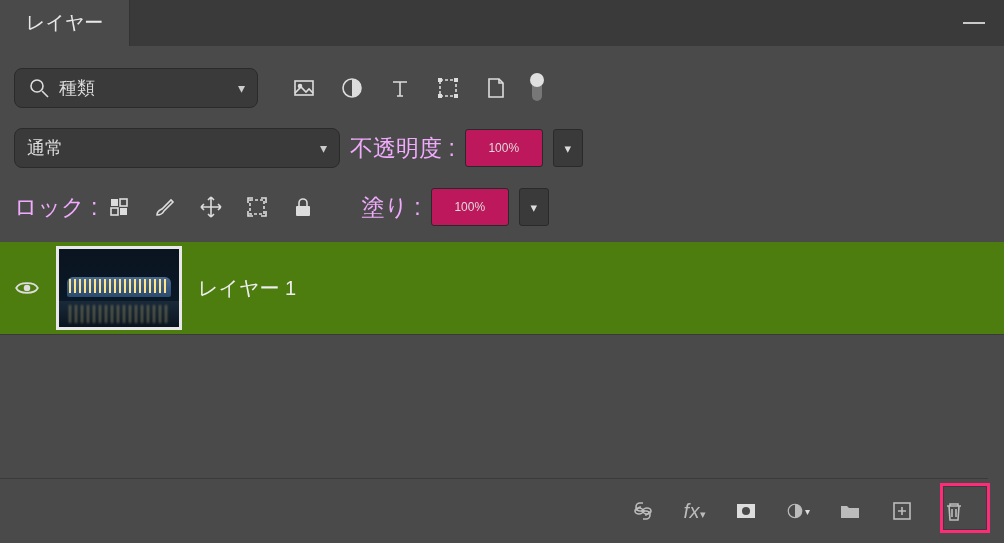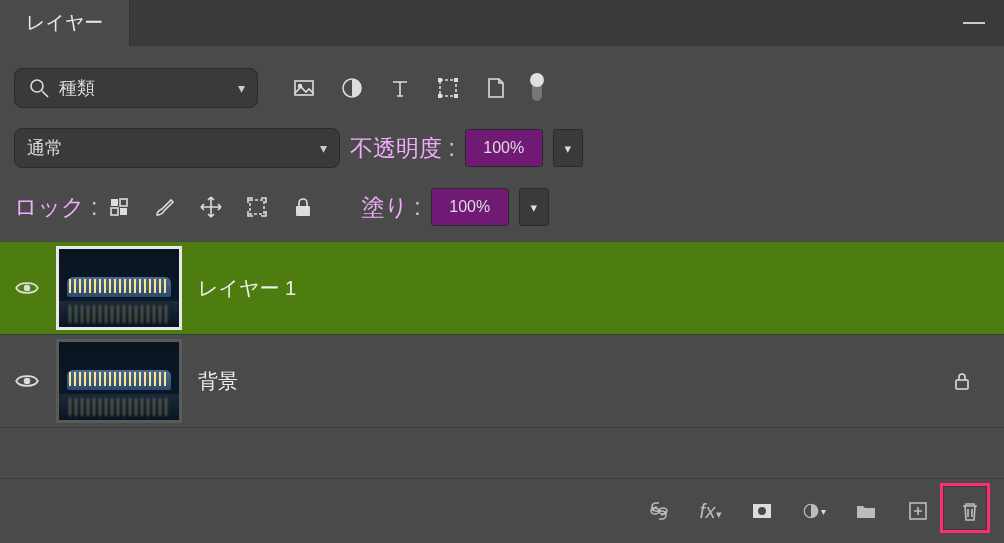--- a/index.html
+++ b/index.html
@@ -19,38 +19,38 @@
   .select.search{width:218px}
   .chev{margin-left:auto;font-size:14px;color:#ccc}
   .sel-bm{width:300px;justify-content:center}
   .icon{width:24px;height:24px;display:flex;align-items:center;justify-content:center;color:#ddd}
   .icon svg{stroke:#ddd;fill:none;stroke-width:1.6}
   .filter-icons{display:flex;gap:24px;margin-left:24px;align-items:center}
   .toggle{width:10px;height:26px;border-radius:5px;background:#777;position:relative}
   .toggle::after{content:"";position:absolute;top:-2px;left:-2px;width:14px;height:14px;border-radius:50%;background:#e0e0e0}
   
   .lbl{font-size:23px;color:#f0abfc}
-  .pct-box{height:36px;width:76px;background:#701a75;border:1px solid #2a2a2a;border-radius:3px;display:flex;align-items:center;justify-content:center;font-size:16px}
+  .pct-box{height:36px;width:76px;background:#be185d;border:1px solid #2a2a2a;border-radius:3px;display:flex;align-items:center;justify-content:center;font-size:12px}
   .pct-arrow{height:36px;width:28px;background:#3a3a3a;border:1px solid #2a2a2a;border-radius:3px;display:flex;align-items:center;justify-content:center}
   
   .layers{margin-top:6px}
   .layer{height:92px;display:flex;align-items:center;padding:0 14px;gap:16px;border-bottom:1px solid #3a3a3a}
   .layer.sel{background:#4d7c0f}
   .eye{width:26px;display:flex;align-items:center;justify-content:center}
   .thumb{width:120px;height:78px;background:#0b1a2a;border:3px solid #e8e8e8;position:relative;overflow:hidden}
   .layer:not(.sel) .thumb{border-color:#5a5a5a}
   .thumb .sky{position:absolute;inset:0;background:linear-gradient(#0a1420 0%,#0a1825 60%,#102030 100%)}
   .thumb .ship{position:absolute;left:8px;right:8px;top:28px;height:20px;background:linear-gradient(#4a6a90,#2a4a70);border-radius:6px 6px 2px 2px}
   .thumb .lights{position:absolute;left:10px;right:10px;top:30px;height:14px;background:repeating-linear-gradient(90deg,#ffe58a 0 2px,transparent 2px 5px)}
   .thumb .water{position:absolute;left:0;right:0;bottom:0;height:26px;background:linear-gradient(#1a2a3a,#0a1420);}
   .thumb .refl{position:absolute;left:10px;right:10px;bottom:4px;height:18px;background:repeating-linear-gradient(90deg,rgba(255,230,140,.35) 0 2px,transparent 2px 6px);filter:blur(1px)}
   .lyname{font-size:20px;color:#eee}
   .lock-right{margin-left:auto;margin-right:16px}
   
-  .footer{position:absolute;bottom:0;left:0;right:0;height:64px;background:#4a4a4a;display:flex;align-items:center;justify-content:flex-end;padding-right:22px;gap:28px;border-top:1px solid #3a3a3a}
+  .footer{position:absolute;bottom:0;left:0;right:16px;height:64px;background:#4a4a4a;display:flex;align-items:center;justify-content:flex-end;padding-right:22px;gap:28px;border-top:1px solid #3a3a3a}
   .footer .icon svg{stroke:#bcbcbc}
   .fx{font-style:italic;font-size:20px;color:#bcbcbc;letter-spacing:.5px}
   .highlight{position:absolute;right:14px;bottom:10px;width:44px;height:44px;border:3px solid #ff2a78;box-shadow:0 0 0 1px rgba(0,0,0,.2) inset;pointer-events:none}
   .lock-icons{display:flex;gap:22px;align-items:center}
 </style>
 </head>
 <body>
 
 <div class="panel">
 
@@ -187,42 +187,20 @@
       <div class="thumb">
         <div class="sky"></div>
           <div class="ship"></div>
           <div class="lights"></div>
           <div class="water"></div>
           <div class="refl"></div>
       </div>
       <span class="lyname">レイヤー 1</span>
     </div>
 
-    <div class="layer">
-      <span class="eye icon">
-        <svg viewBox="0 0 24 24">
-            <path d="M2 12 C5 6 19 6 22 12 C19 18 5 18 2 12 Z"></path>
-            <circle cx="12" cy="12" r="3" fill="#ddd" stroke="none"></circle>
-          </svg>
-      </span>
-      <div class="thumb">
-        <div class="sky"></div>
-          <div class="ship"></div>
-          <div class="lights"></div>
-          <div class="water"></div>
-          <div class="refl"></div>
-      </div>
-      <span class="lyname">背景</span>
-      <span class="icon lock-right">
-        <svg viewBox="0 0 24 24">
-            <rect x="6" y="11" width="12" height="9" rx="1"></rect>
-            <path d="M9 11 V8 A3 3 0 0 1 15 8 V11"></path>
-          </svg>
-      </span>
-    </div>
 
   </div>
 
   <div class="footer">
     <span class="icon">
       <svg viewBox="0 0 24 24">
           <path d="M9 12 A4 4 0 0 1 9 4 H12 M15 12 A4 4 0 0 1 15 20 H12 M8 12 H16" transform="rotate(0 12 12)"></path>
           <path d="M7 14 A4 4 0 0 1 7 8 H11 M17 10 A4 4 0 0 1 17 16 H13" stroke="none"></path>
           <path d="M10 12 H14"></path>
           <path d="M6 12 A4 4 0 0 1 10 8 M18 12 A4 4 0 0 1 14 16"></path>

